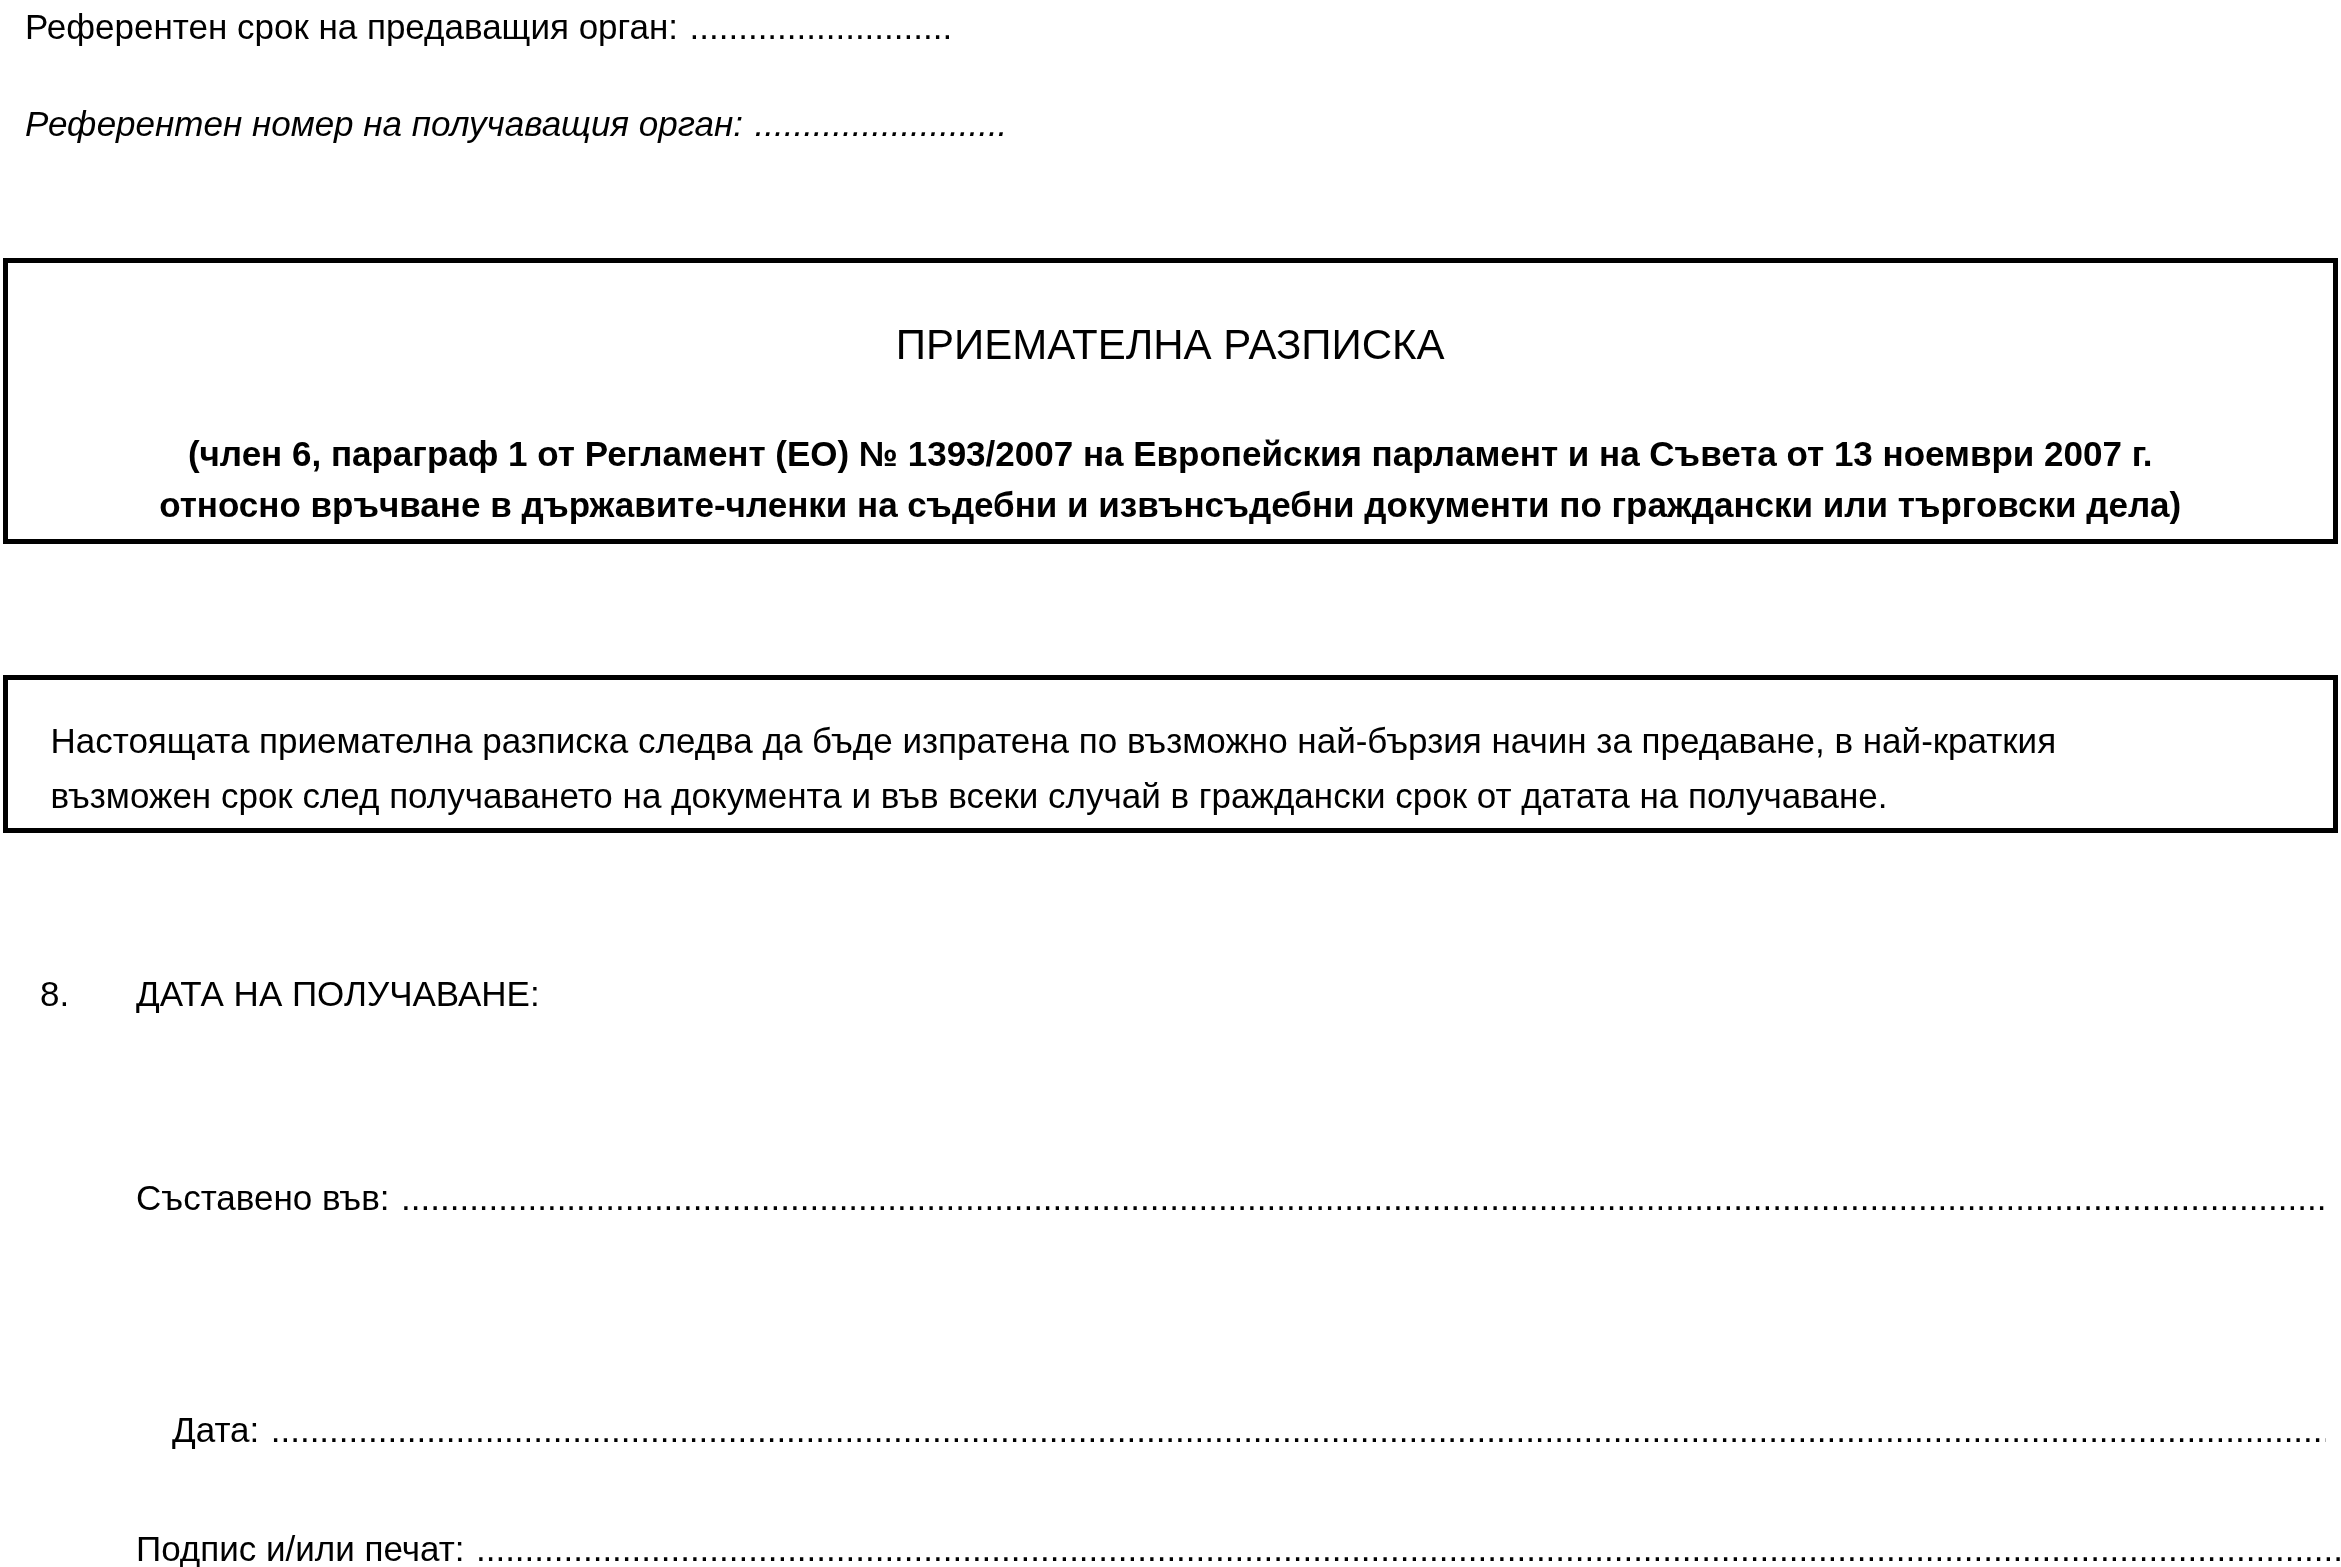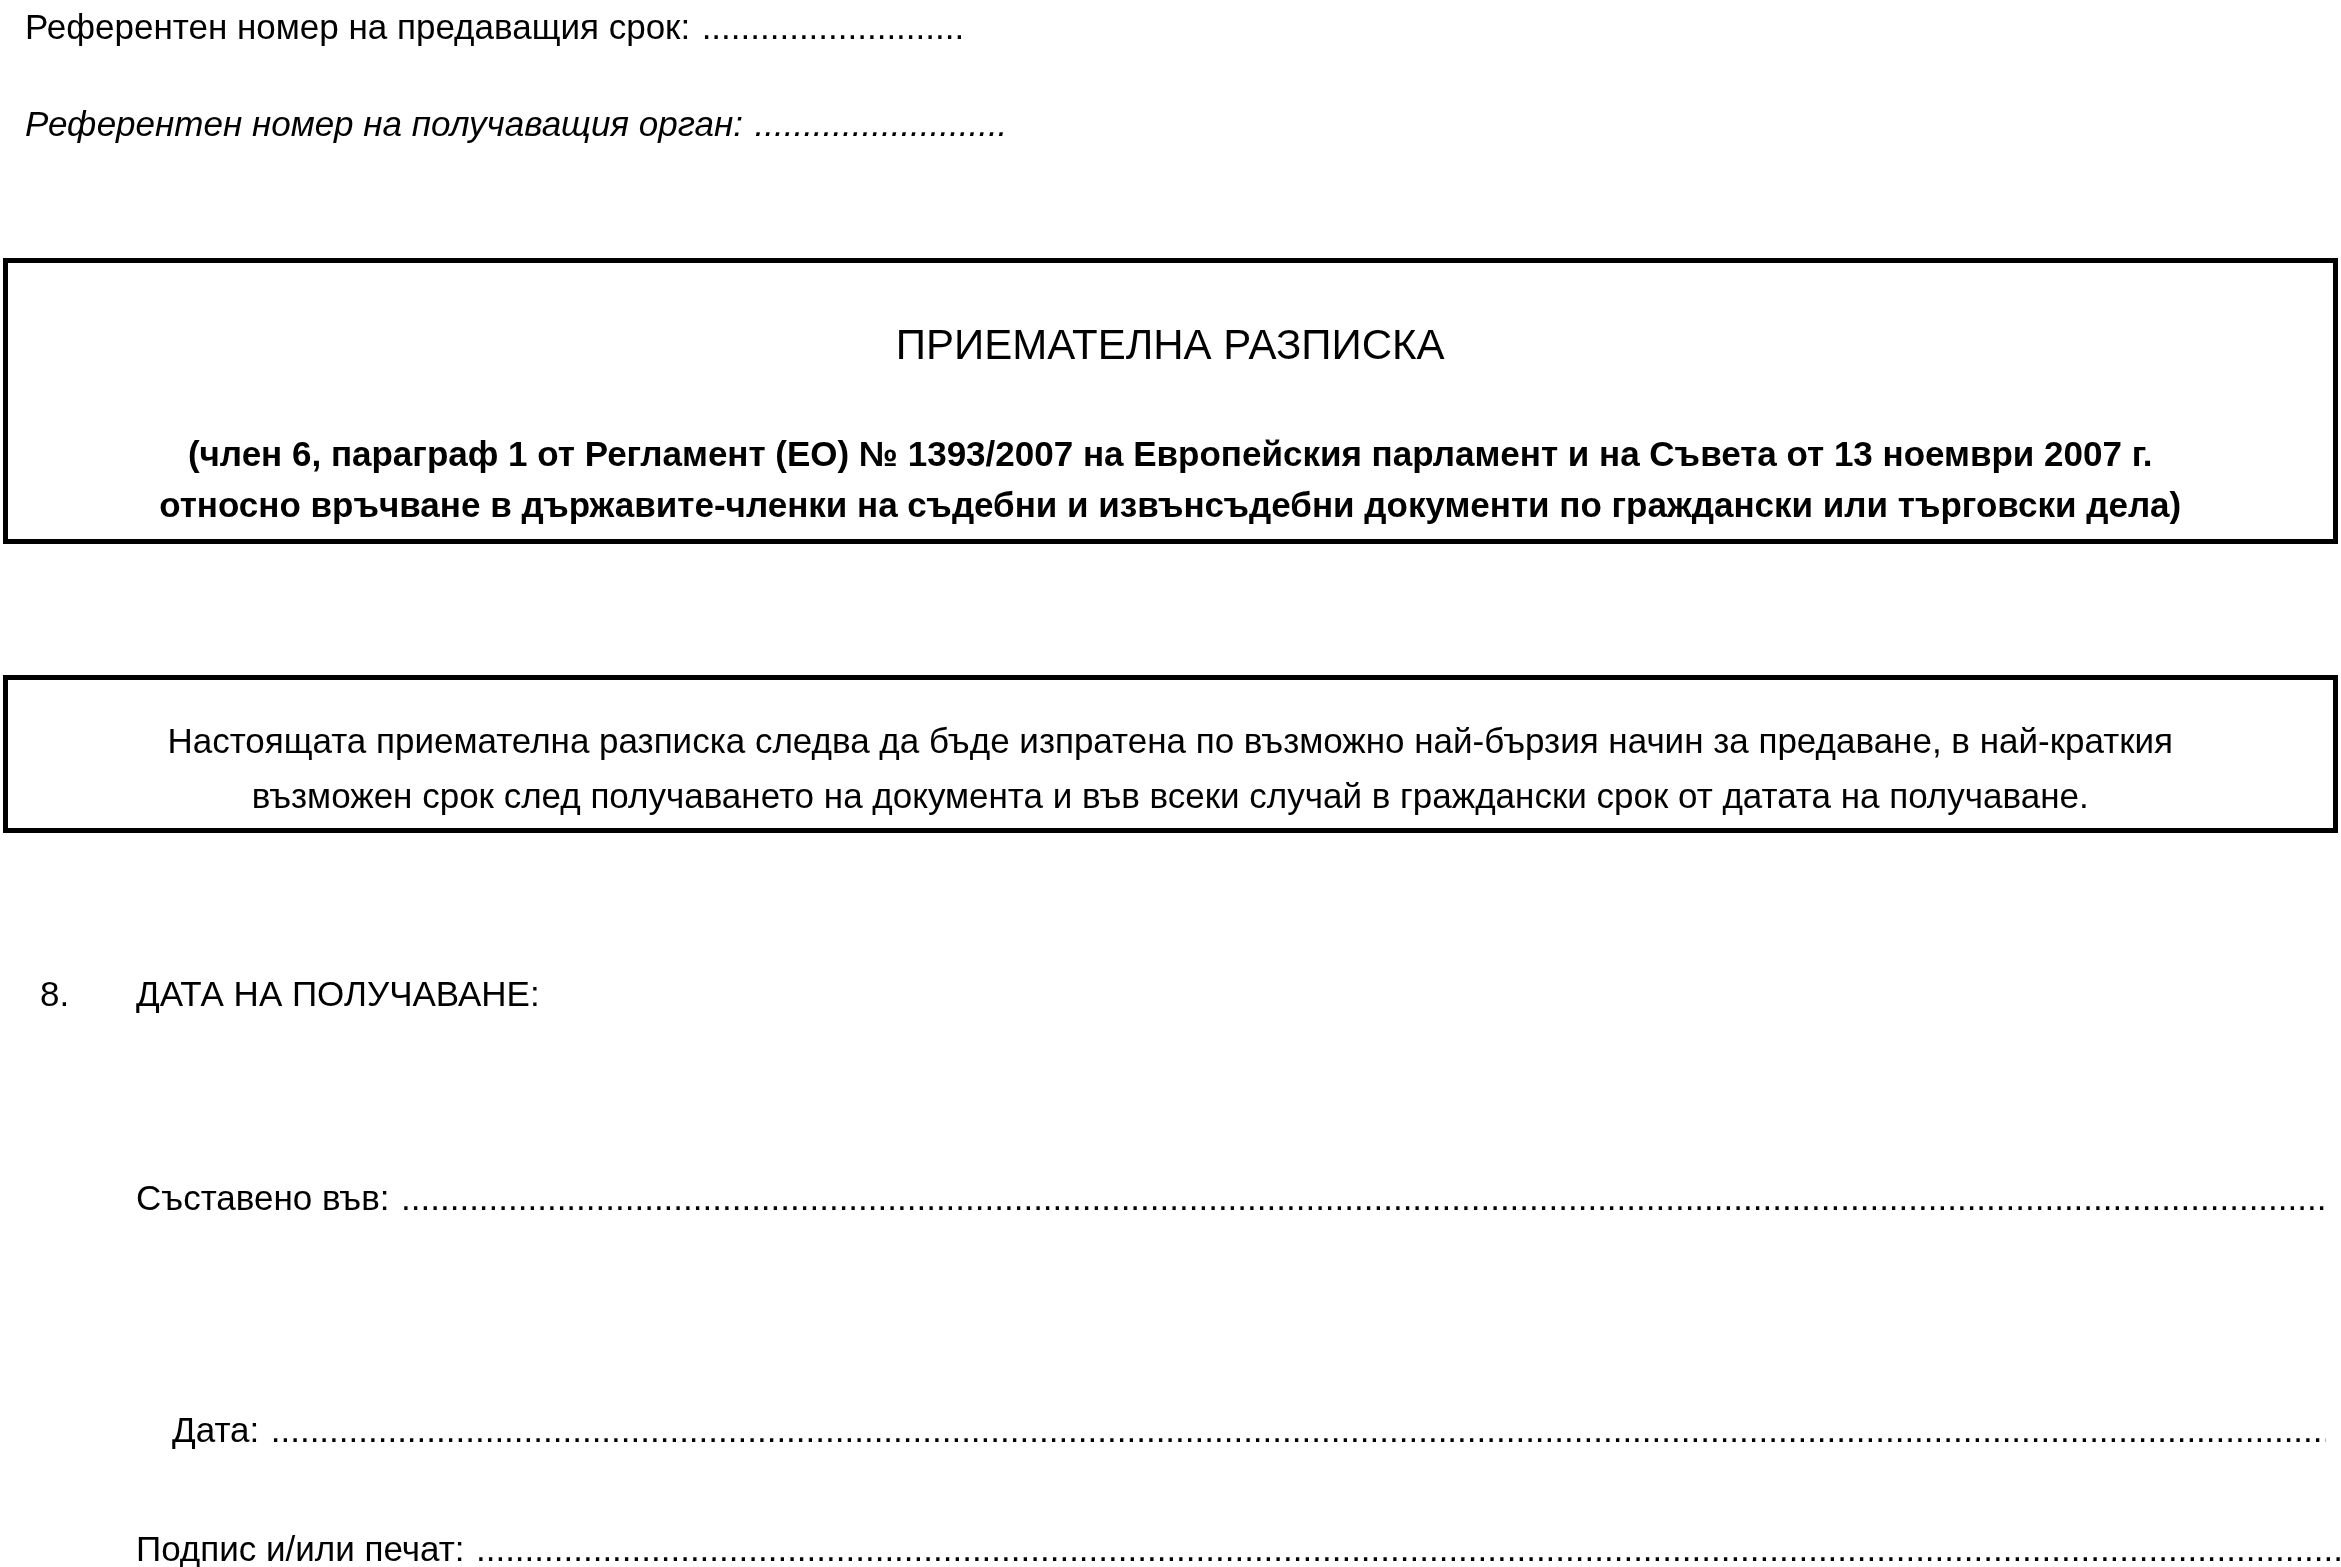--- a/index.html
+++ b/index.html
@@ -22,21 +22,20 @@
   .ref-line .dots { margin-left: 11.5px; }
   .ref-transmitting { top: 6.6px; }
   .ref-receiving { top: 104px; font-style: italic; }
 
   .box {
     position: absolute;
     left: 2.5px;
     right: 4.1px;
     border: 5px solid #000000;
     background: #ffffff;
-    text-align: center;
   }
   .box-title {
     top: 258px;
     height: 286px;
     text-align: center;
   }
   .doc-title {
     margin-top: 58px;
     font-weight: normal;
     font-size: 42px;
@@ -77,21 +76,21 @@
   .field-place { top: 1170px; margin-top: 8px; }
   .field-date  { top: 1410px; margin-left: 36px; }
   .field-sign  { top: 1529px; right: 0; }
 </style>
 </head>
 <body>
 
 <div class="page">
 
   <div class="ref-line ref-transmitting">
-    <span class="label">Референтен номер на предаващия срок:</span><span class="dots">...........................</span>
+    <span class="label">Референтен срок на предаващия орган:</span><span class="dots">...........................</span>
   </div>
 
   <div class="ref-line ref-receiving">
     <span class="label">Референтен номер на получаващия орган:</span><span class="dots">..........................</span>
   </div>
 
   <div class="box box-title">
     <div class="doc-title">ПРИЕМАТЕЛНА РАЗПИСКА</div>
     <div class="doc-subtitle">
       <div>(член 6, параграф 1 от Регламент (ЕО) № 1393/2007 на Европейския парламент и на Съвета от 13 ноември 2007 г.</div>

